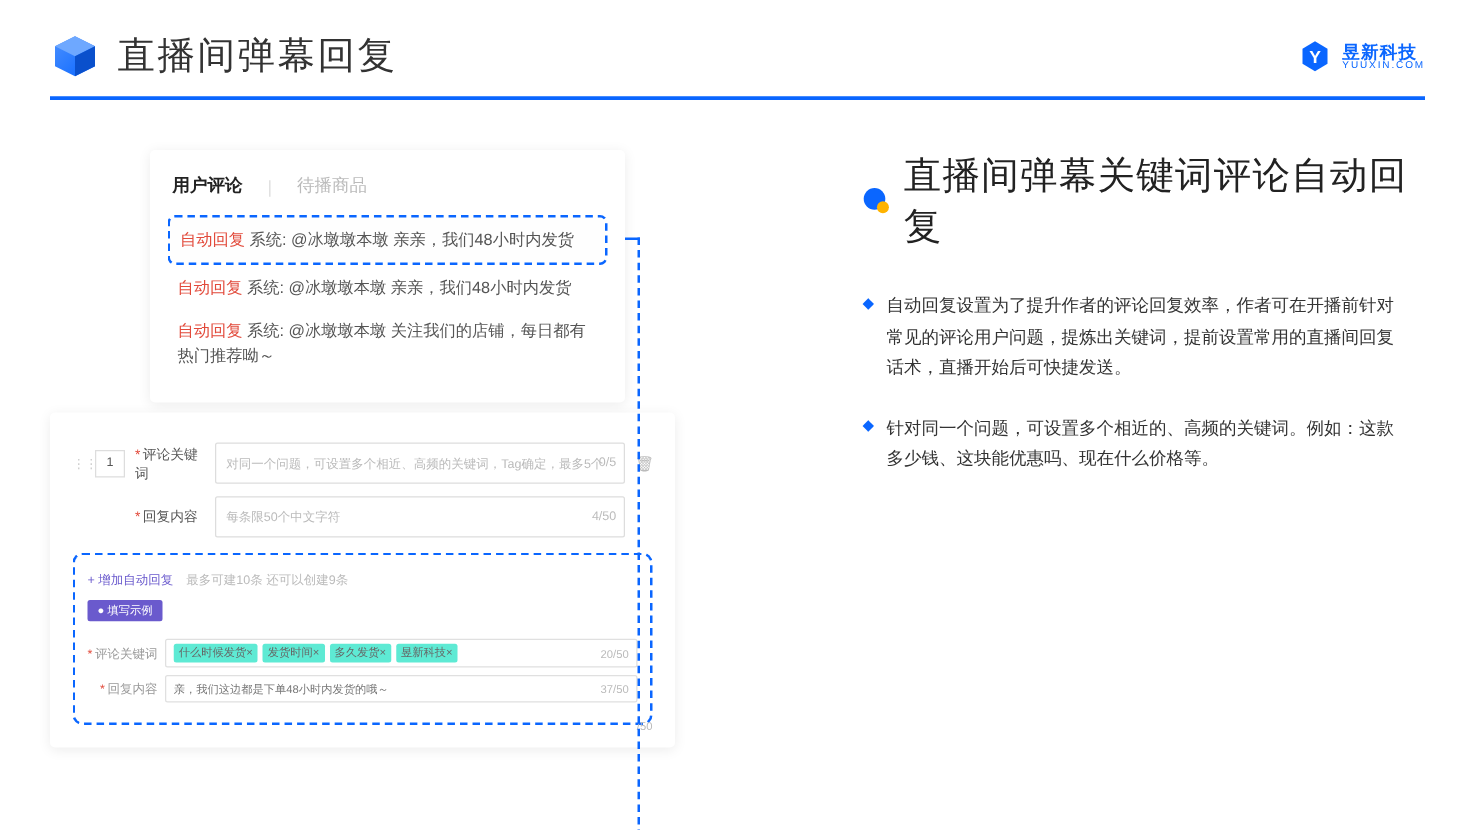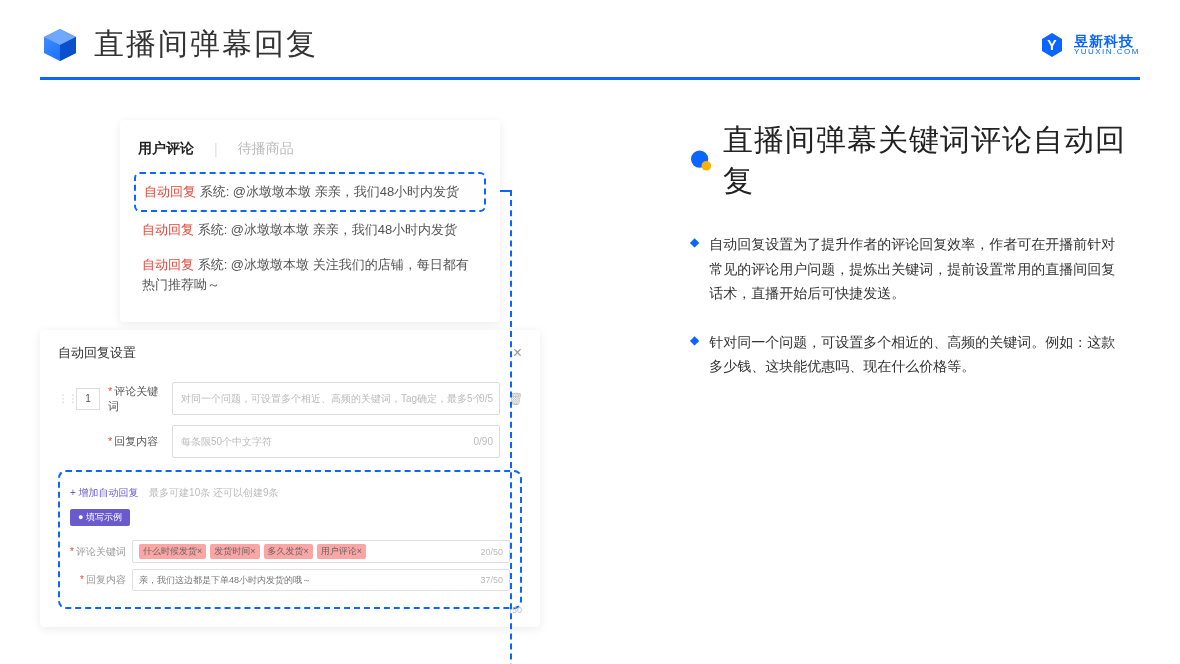--- a/index.html
+++ b/index.html
@@ -36,21 +36,21 @@
     .form-input { flex: 1; height: 33px; border: 1px solid #ddd; border-radius: 2px; display: flex; align-items: center; padding: 0 8px; color: #bbb; font-size: 10px; position: relative; }
     .counter { position: absolute; right: 6px; color: #bbb; font-size: 10px; }
     .trash-icon { color: #bbb; font-size: 12px; width: 14px; }
     .example-box { border: 2.5px dashed #0a66ff; border-radius: 8px; padding: 10px 10px 10px; margin-top: 12px; }
     .add-link { color: #6a5acd; font-size: 10px; margin-bottom: 6px; }
     .hint-text { color: #bbb; font-size: 10px; margin-left: 6px; }
     .example-badge { background: #6a5acd; color: #fff; font-size: 9px; padding: 2px 8px; border-radius: 2px; display: inline-block; margin-bottom: 8px; }
     .tag-row { display: flex; align-items: center; gap: 6px; font-size: 10px; margin: 6px 0; }
     .ex-label { color: #999; width: 56px; text-align: right; }
     .tag-input { flex: 1; border: 1px solid #e0e0e0; border-radius: 2px; display: flex; align-items: center; padding: 3px 6px; gap: 4px; position: relative; min-height: 22px; }
-    .tag-chip { background: #fca5a5; color: #666; font-size: 9px; padding: 1px 4px; border-radius: 2px; }
+    .tag-chip { background: #5eead4; color: #666; font-size: 9px; padding: 1px 4px; border-radius: 2px; }
     .ex-counter { position: absolute; right: 6px; color: #bbb; font-size: 9px; }
     .ex-content { color: #777; font-size: 9px; }
     .connector-v { position: absolute; border-left: 2px dashed #0a66ff; top: 70px; left: 470px; height: 520px; }
     .connector-h1 { position: absolute; border-top: 2px dashed #0a66ff; top: 70px; left: 460px; width: 12px; }
     .section-head { display: flex; align-items: center; gap: 10px; margin-bottom: 30px; }
     .section-title { font-size: 30px; font-weight: 500; color: #222; letter-spacing: 1px; }
     .bullet-item { display: flex; gap: 10px; margin-bottom: 24px; padding-right: 20px; }
     .bullet-icon { color: #0a66ff; font-size: 12px; margin-top: 3px; flex-shrink: 0; }
     .bullet-text { font-size: 14px; color: #333; line-height: 1.75; }
     .extra-counter { position: absolute; bottom: 12px; right: 18px; color: #bbb; font-size: 9px; }
@@ -104,58 +104,54 @@
         <span class="label-auto">自动回复</span>
         <span class="comment-sys">系统: @冰墩墩本墩 亲亲，我们48小时内发货</span>
       </div>
       <div class="comment-row">
         <span class="label-auto">自动回复</span>
         <span class="comment-sys">系统: @冰墩墩本墩 关注我们的店铺，每日都有热门推荐呦～</span>
       </div>
     </div>
 
     <div class="settings-card">
-      <div class="settings-header">
-        <span>自动回复设置</span>
-        <span class="close-x">×</span>
-      </div>
       <div class="form-row">
         <span class="drag-col">⋮⋮</span>
         <div class="num-box">1</div>
         <span class="form-label"><span class="red-dot">*</span><span>评论关键词</span></span>
         <div class="form-input">
           <span>对同一个问题，可设置多个相近、高频的关键词，Tag确定，最多5个</span>
           <span class="counter">0/5</span>
         </div>
         <span class="trash-icon">🗑</span>
       </div>
       <div class="form-row">
         <span class="drag-col"></span>
         <div style="width:24px"></div>
         <span class="form-label"><span class="red-dot">*</span><span>回复内容</span></span>
         <div class="form-input">
           <span>每条限50个中文字符</span>
-          <span class="counter">0/90</span>
+          <span class="counter">4/50</span>
         </div>
         <span class="trash-icon"></span>
       </div>
 
       <div class="example-box">
         <div style="margin-bottom:6px;">
           <span class="add-link">+ 增加自动回复</span>
           <span class="hint-text">最多可建10条 还可以创建9条</span>
         </div>
         <span class="example-badge">● 填写示例</span>
         <div class="tag-row">
           <span class="ex-label"><span class="red-dot">*</span><span>评论关键词</span></span>
           <div class="tag-input">
             <span class="tag-chip">什么时候发货×</span>
             <span class="tag-chip">发货时间×</span>
             <span class="tag-chip">多久发货×</span>
-            <span class="tag-chip">用户评论×</span>
+            <span class="tag-chip">昱新科技×</span>
             <span class="ex-counter">20/50</span>
           </div>
         </div>
         <div class="tag-row">
           <span class="ex-label"><span class="red-dot">*</span><span>回复内容</span></span>
           <div class="tag-input">
             <span class="ex-content">亲，我们这边都是下单48小时内发货的哦～</span>
             <span class="ex-counter">37/50</span>
           </div>
         </div>

